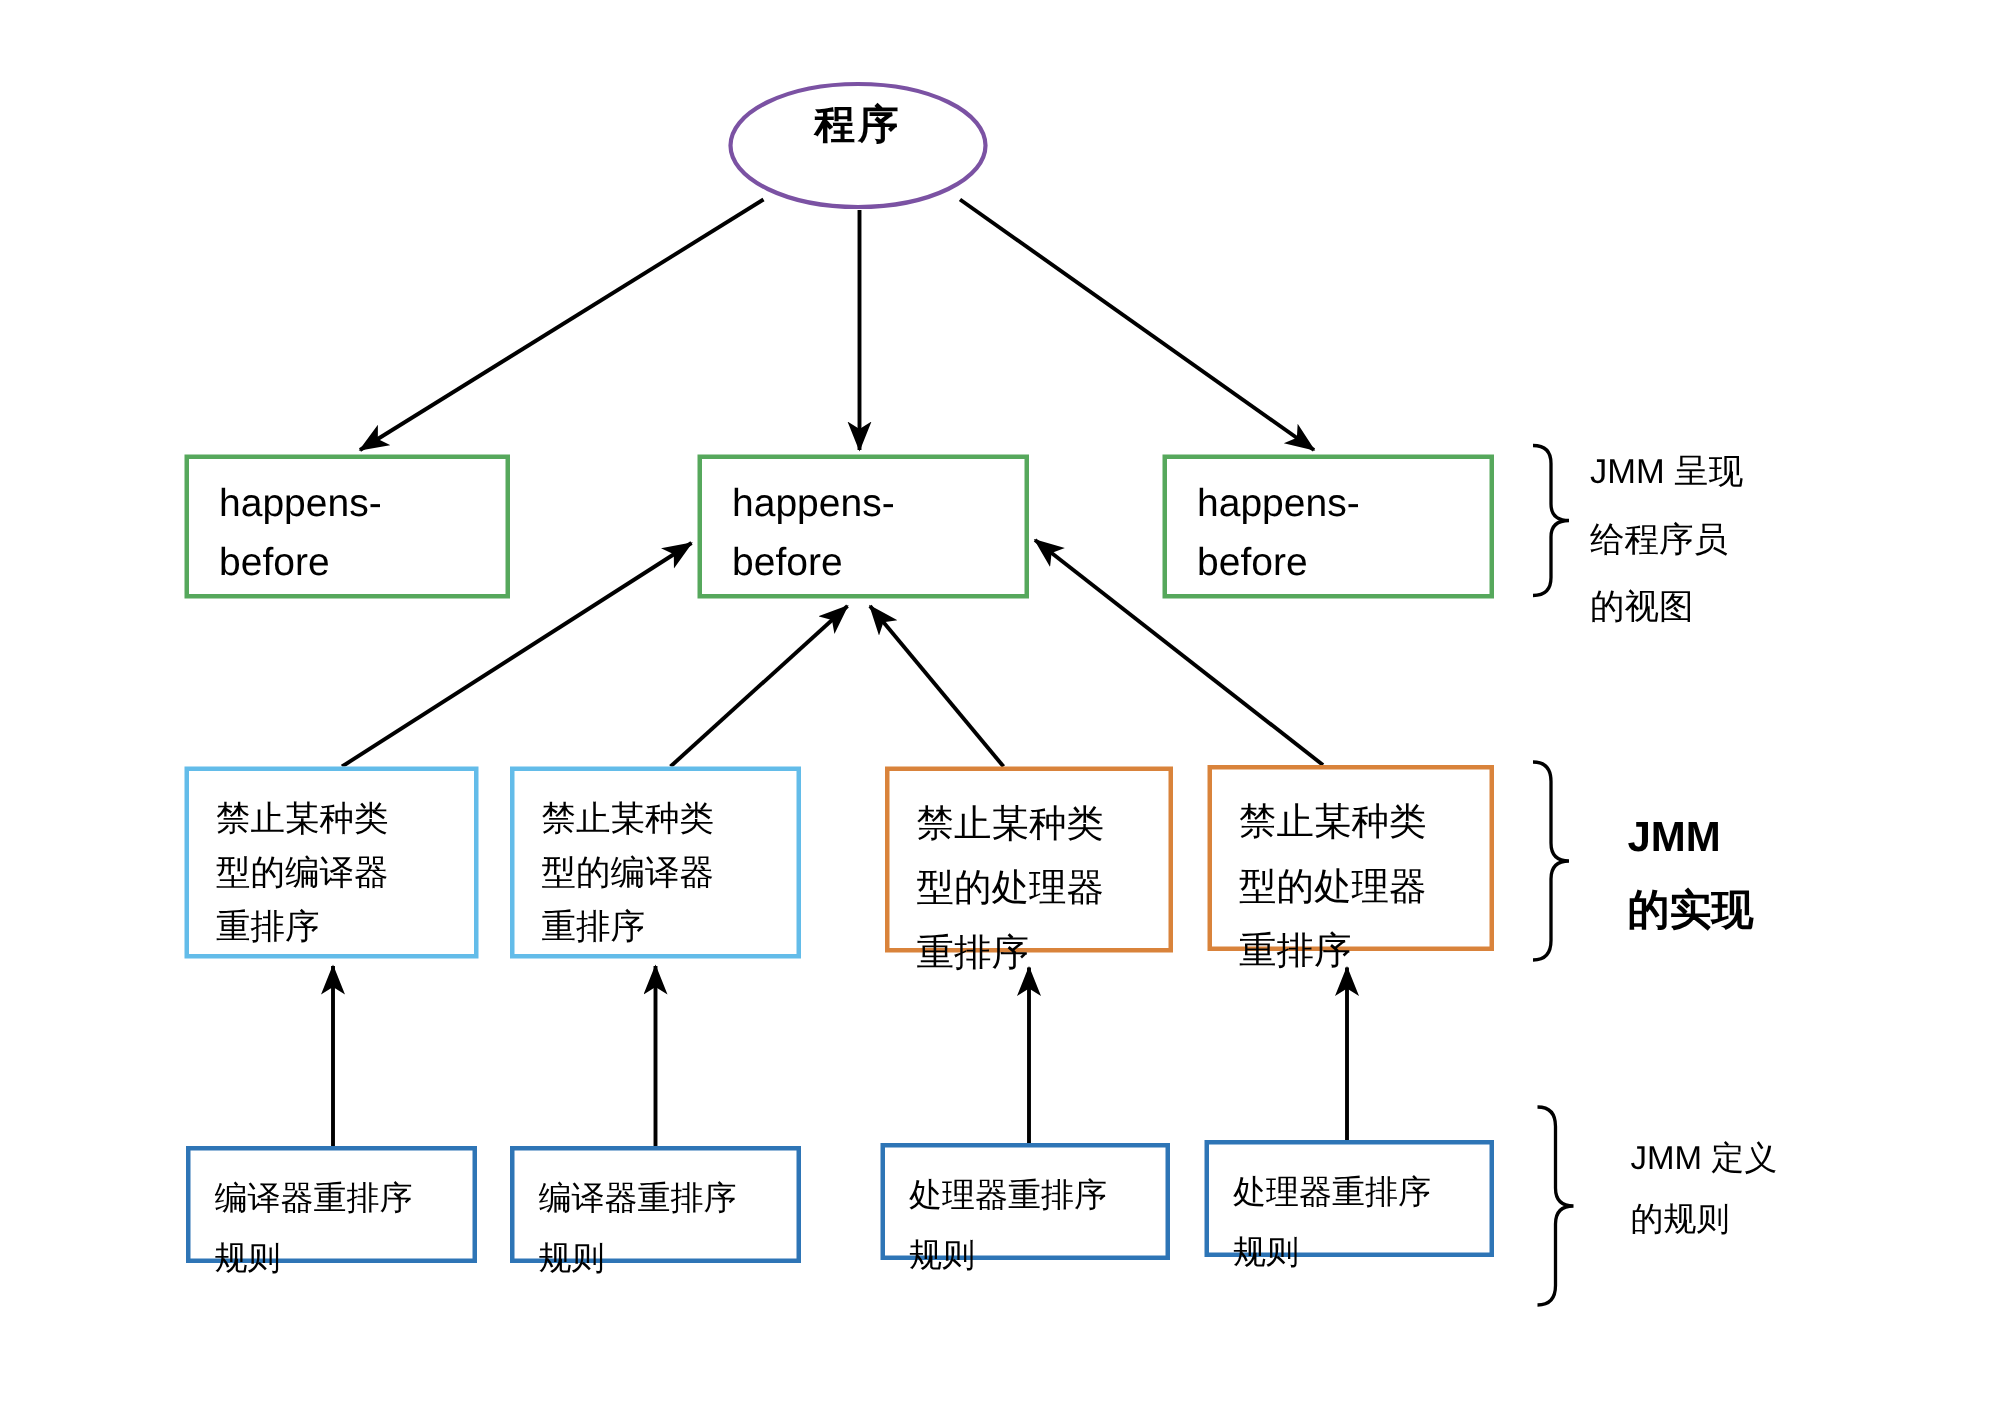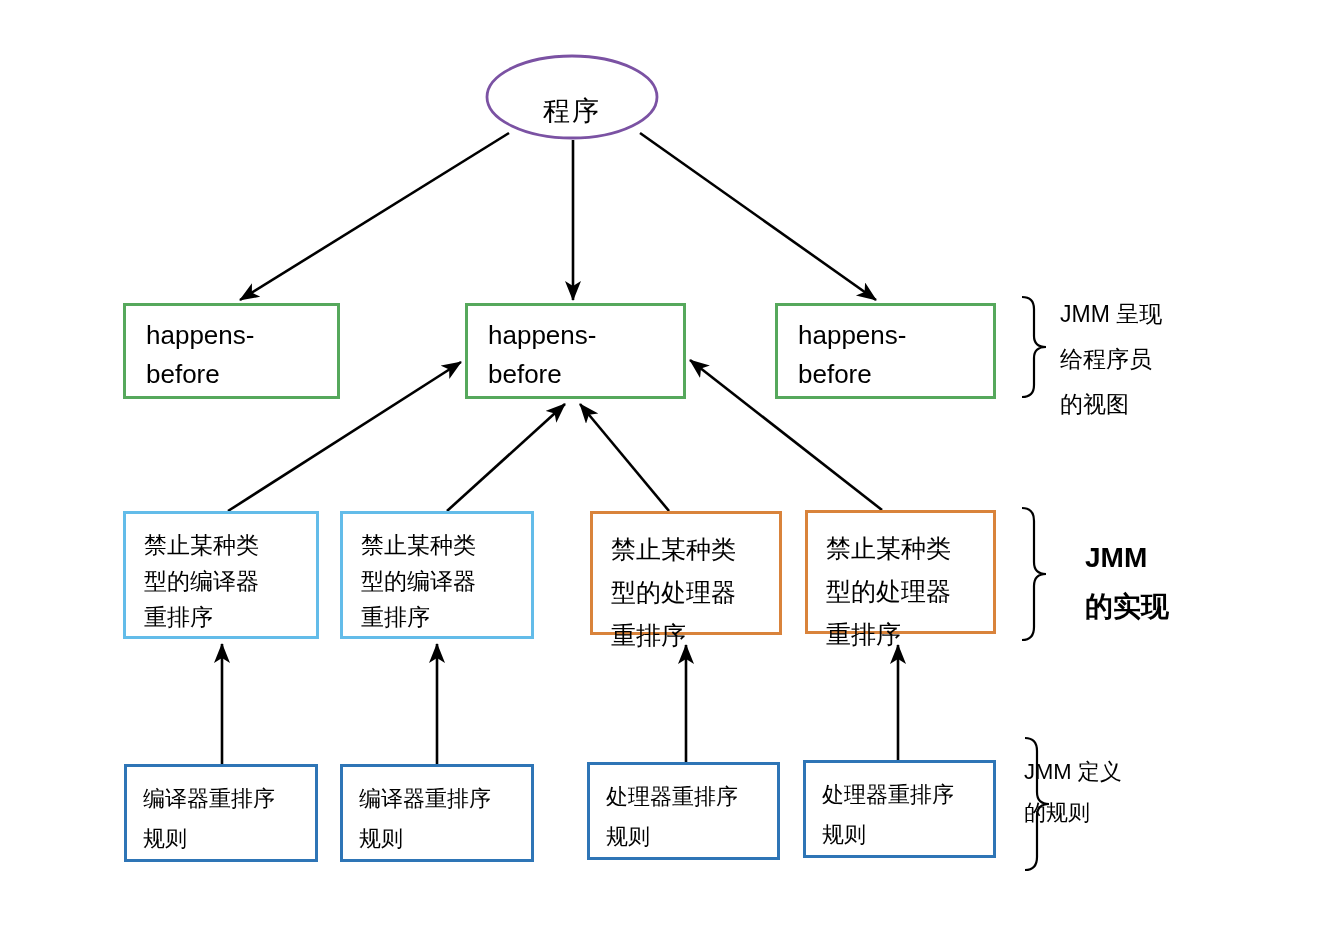--- a/index.html
+++ b/index.html
@@ -11,23 +11,23 @@
     color:#000;
     overflow:hidden;
   }
   svg.layer{position:absolute;left:0;top:0;width:1338px;height:944px;}
   .arrow{stroke:var(--arrow,#000);stroke-width:2.6;fill:none;}
   .brace{stroke:var(--arrow,#000);stroke-width:2.2;fill:none;}
   .node{position:absolute;box-sizing:border-box;background:#fff;white-space:pre-line;}
 
   
   .root-label{
-    position:absolute;left:487px;top:72px;width:170px;height:78px;
+    position:absolute;left:487px;top:44px;width:170px;height:78px;
     display:flex;align-items:center;justify-content:center;
-    font-size:27px;font-weight:400;letter-spacing:2px;background:transparent;
+    font-size:27px;font-weight:700;letter-spacing:2px;background:transparent;
   }
 
   
   .hb{border:3px solid var(--happens-before-border,#56A85C);
       font-size:26px;line-height:39px;padding:10px 1px 0 20px;height:96px;}
   .hb1{left:123px;top:303px;width:217px;}
   .hb2{left:465px;top:303px;width:221px;}
   .hb3{left:775px;top:303px;width:221px;}
 
   
@@ -38,31 +38,31 @@
 
   
   .pr{border:3px solid var(--processor-reordering-border,#D9833B);
       font-size:25px;line-height:43px;padding:14px 0 0 18px;height:124px;
       overflow:visible;background:transparent;}
   .prC{left:590px;top:511px;width:192px;}
   .prD{left:805px;top:510px;width:191px;}
 
   
   .rule{border:3px solid var(--rules-border,#2E75B6);
-      font-size:22px;line-height:40px;padding:12px 0 0 16px;height:98px;}
+      font-size:22px;line-height:40px;padding:12px 0 0 16px;height:78px;}
   .r1{left:124px;top:764px;width:194px;}
   .r2{left:340px;top:764px;width:194px;}
   .r3{left:587px;top:762px;width:193px;}
   .r4{left:803px;top:760px;width:193px;}
 
   
   .ann{position:absolute;background:transparent;white-space:pre-line;}
   .ann-view{left:1060px;top:292px;font-size:23px;line-height:45px;font-weight:500;}
   .ann-impl{left:1085px;top:533px;font-size:28px;line-height:49px;font-weight:600;}
-  .ann-rules{left:1024px;top:751px;font-size:22px;line-height:41px;font-weight:500;}
+  .ann-rules{left:1087px;top:751px;font-size:22px;line-height:41px;font-weight:500;}
 </style>
 </head>
 <body>
 
 <div class="canvas">
 
   <svg class="layer" viewBox="0 0 1338 944">
     <defs>
       <marker id="ah" markerUnits="userSpaceOnUse" markerWidth="22" markerHeight="18" refX="19" refY="8" orient="auto">
         <path d="M0,0 L20,8 L0,16 L5,8 Z" fill="#000"></path>

